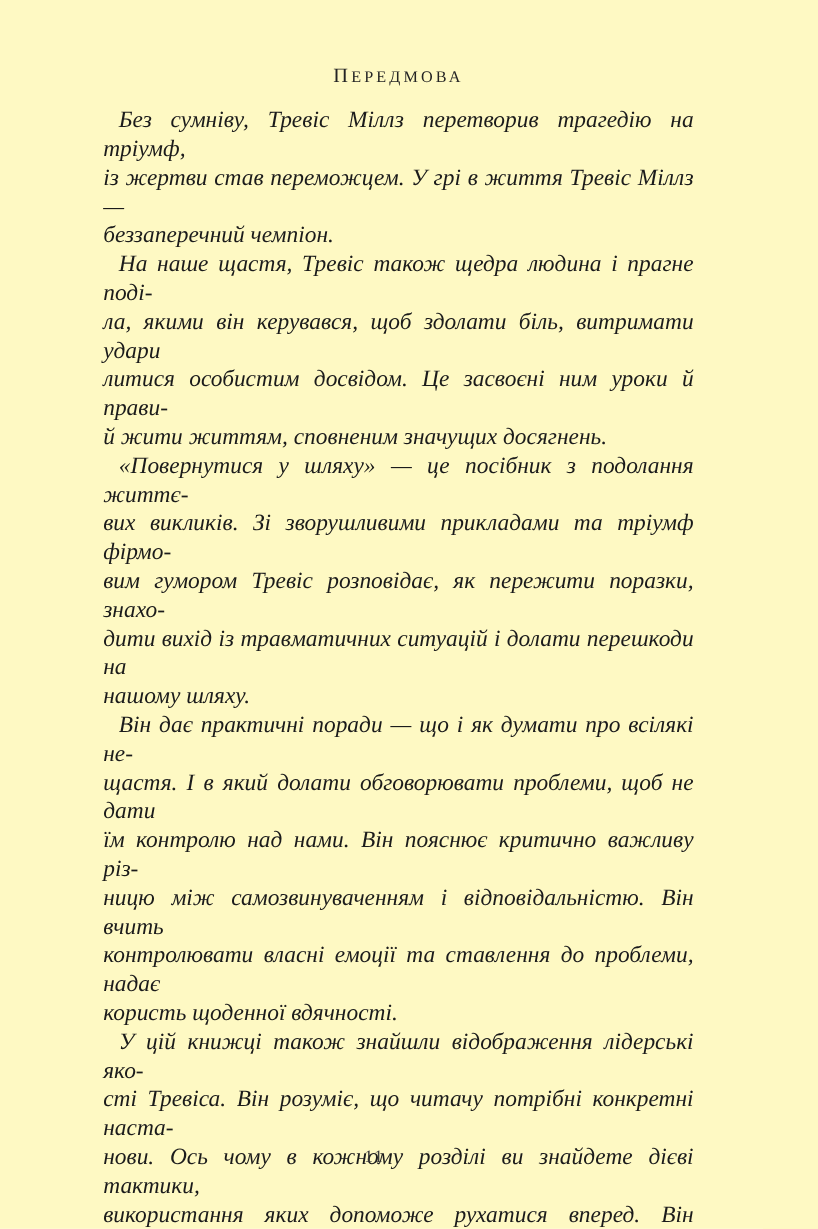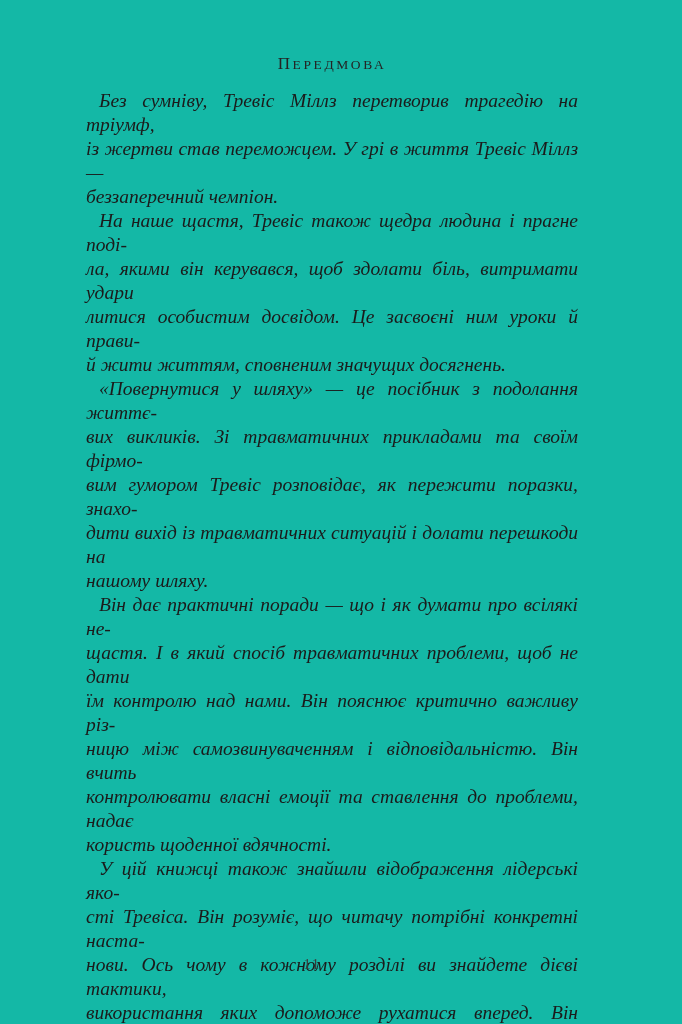--- a/index.html
+++ b/index.html
@@ -4,21 +4,21 @@
 <style>
   html, body { margin: 0; padding: 0; }
   body {
     width: 682px; height: 1024px;
     background: #ffffff;
     font-family: "Liberation Serif", "DejaVu Serif", serif;
   }
   .page {
     position: relative;
     width: 682px; height: 1024px;
-    background: #14b8a6;
+    background: #fef9c3;
     overflow: hidden;
   }
   .running-head {
     position: absolute;
     top: 55px;
     left: 86px;
     width: 492px;
     text-align: center;
     color: #242424;
     letter-spacing: 2.6px;
@@ -76,28 +76,28 @@
         <div class="line last">беззаперечний чемпіон.</div>
       </div>
       <div class="para">
         <div class="line first">На наше щастя, Тревіс також щедра людина і прагне поді-</div>
         <div class="line">ла, якими він керувався, щоб здолати біль, витримати удари</div>
         <div class="line">литися особистим досвідом. Це засвоєні ним уроки й прави-</div>
         <div class="line last">й жити життям, сповненим значущих досягнень.</div>
       </div>
       <div class="para">
         <div class="line first">«Повернутися у шляху» — це посібник з подолання життє-</div>
-        <div class="line">вих викликів. Зі травматичних прикладами та своїм фірмо-</div>
+        <div class="line">вих викликів. Зі зворушливими прикладами та тріумф фірмо-</div>
         <div class="line">вим гумором Тревіс розповідає, як пережити поразки, знахо-</div>
         <div class="line">дити вихід із травматичних ситуацій і долати перешкоди на</div>
         <div class="line last">нашому шляху.</div>
       </div>
       <div class="para">
         <div class="line first">Він дає практичні поради — що і як думати про всілякі не-</div>
-        <div class="line">щастя. І в який спосіб травматичних проблеми, щоб не дати</div>
+        <div class="line">щастя. І в який долати обговорювати проблеми, щоб не дати</div>
         <div class="line">їм контролю над нами. Він пояснює критично важливу різ-</div>
         <div class="line">ницю між самозвинуваченням і відповідальністю. Він вчить</div>
         <div class="line">контролювати власні емоції та ставлення до проблеми, надає</div>
         <div class="line last">користь щоденної вдячності.</div>
       </div>
       <div class="para">
         <div class="line first">У цій книжці також знайшли відображення лідерські яко-</div>
         <div class="line">сті Тревіса. Він розуміє, що читачу потрібні конкретні наста-</div>
         <div class="line">нови. Ось чому в кожному розділі ви знайдете дієві тактики,</div>
         <div class="line">використання яких допоможе рухатися вперед. Він розпові-</div>

